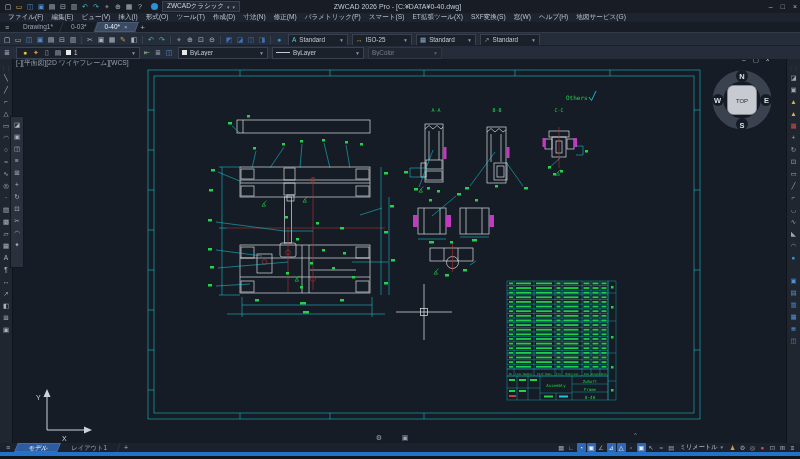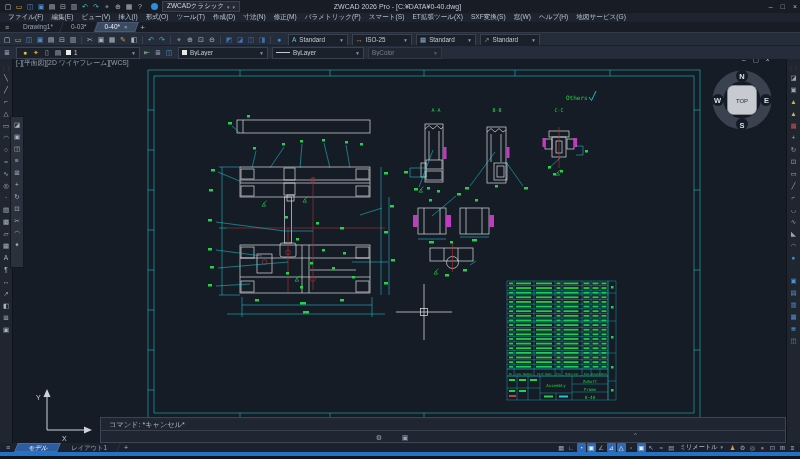--- a/index.html
+++ b/index.html
@@ -798,24 +798,20 @@
     <span style="display:contents"><span class="icn" style="color: rgb(77, 143, 214);">▣</span><span class="icn" style="color: rgb(77, 143, 214);">▤</span><span class="icn" style="color: rgb(77, 143, 214);">▥</span><span class="icn" style="color: rgb(77, 143, 214);">▦</span><span class="icn" style="color: rgb(77, 143, 214);">≣</span><span class="icn" style="color: rgb(77, 143, 214);">◫</span></span>
   </div>
 
   <div id="vplabel">[-][平面図][2D ワイヤフレーム][WCS]</div>
   <div id="mdictrl">
     <span>–</span>
     <span>▢</span>
     <span>×</span>
   </div>
 
-  <div id="cmdpanel">
-    <div id="cmdhist">コマンド: *キャンセル*</div>
-    <div id="cmdinput"></div>
-  </div>
   <div id="cmdicons">
       <span class="icn" style="color: rgb(154, 164, 178);">⚙</span>
       <span class="icn" style="color: rgb(154, 164, 178);">▣</span>
     </div>
   <div id="sbchevron">^</div>
 
   <div id="statusbar">
     <span class="sham">≡</span>
     <span class="stab active"><span>モデル</span></span>
     <span class="stab"><span>レイアウト1</span></span>

